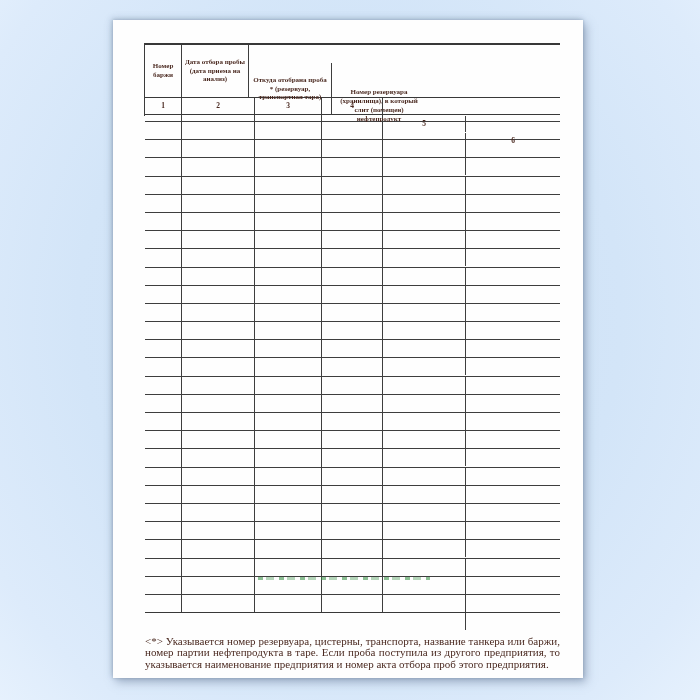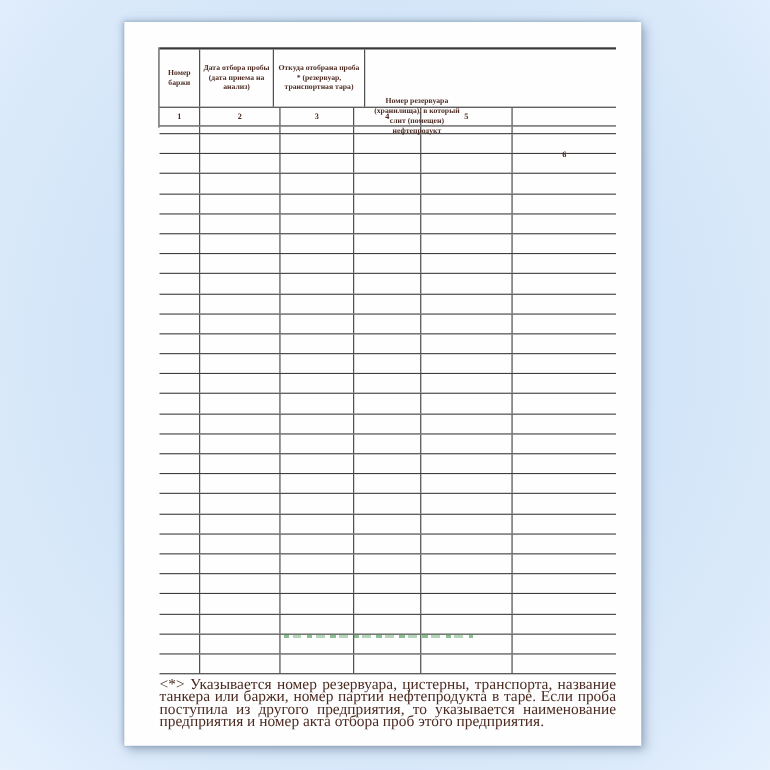--- a/index.html
+++ b/index.html
@@ -24,29 +24,29 @@
   .row-nums{height:16.5px;border-bottom:1.6px solid #383838;}
   .row-short{height:7.5px;}
   .row-body{height:18.2px;}
   .row:last-child{border-bottom:1.4px solid #383838;}
   .cell{
     box-sizing:border-box;height:100%;
     border-right:1.2px solid #3e3e3e;
     display:flex;align-items:center;justify-content:center;
     text-align:center;overflow:hidden;
   }
-  .c1{width:37px;} .c2{width:73px;} .c3{width:67px;text-align:center;} .c4{width:61px;} .c5{width:83px;} .c6{width:94px;border-right:none;margin-top:35px;}
+  .c1{width:37px;} .c2{width:73px;} .c3{width:67px;text-align:center;} .c4{width:61px;} .c5{width:83px;margin-top:18px;} .c6{width:94px;border-right:none;margin-top:35px;}
   .hcell{
     font-size:7px;line-height:8.8px;color:#4b2a21;
     padding:2px 2px;font-weight:bold;
   }
   .ncell{font-size:7.5px;color:#4b2a21;font-weight:bold;line-height:1;}
   .footnote{
-    position:absolute;left:32px;top:597px;width:415px;
-    font-size:14px;line-height:11.4px;color:#4b2a21;
+    position:absolute;left:32px;top:616px;width:415px;
+    font-size:11px;line-height:11.4px;color:#4b2a21;
     text-align:justify;
   }
   .watermark{
     position:absolute;left:145px;top:557px;width:172px;height:2.6px;
     background:repeating-linear-gradient(90deg,
       rgba(44,138,58,.55) 0 5px, rgba(44,138,58,0) 5px 8px,
       rgba(44,138,58,.35) 8px 16px, rgba(44,138,58,0) 16px 21px);
     filter:blur(.4px);
   }
 </style>

